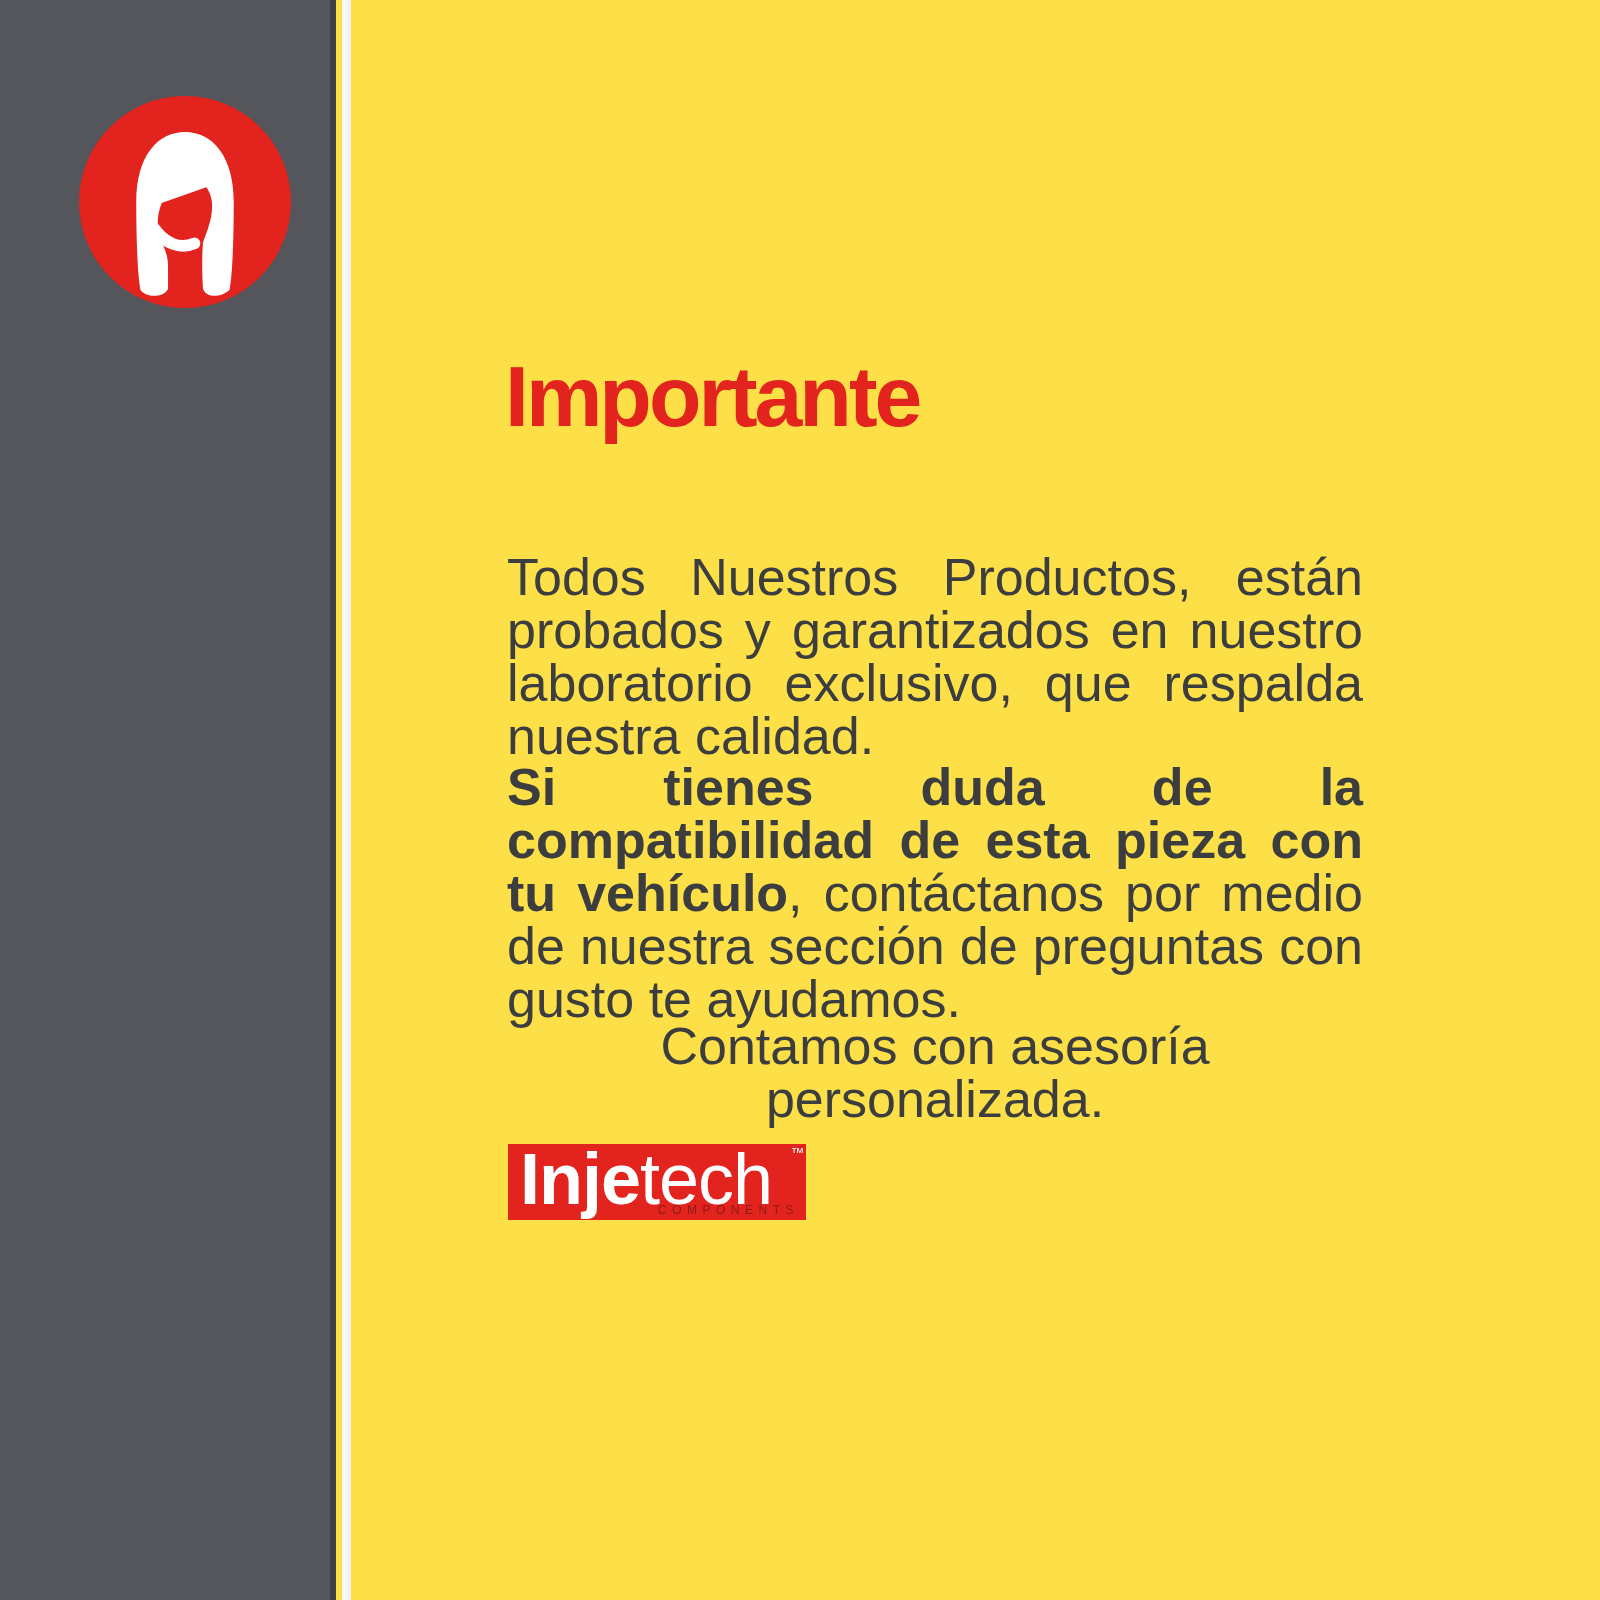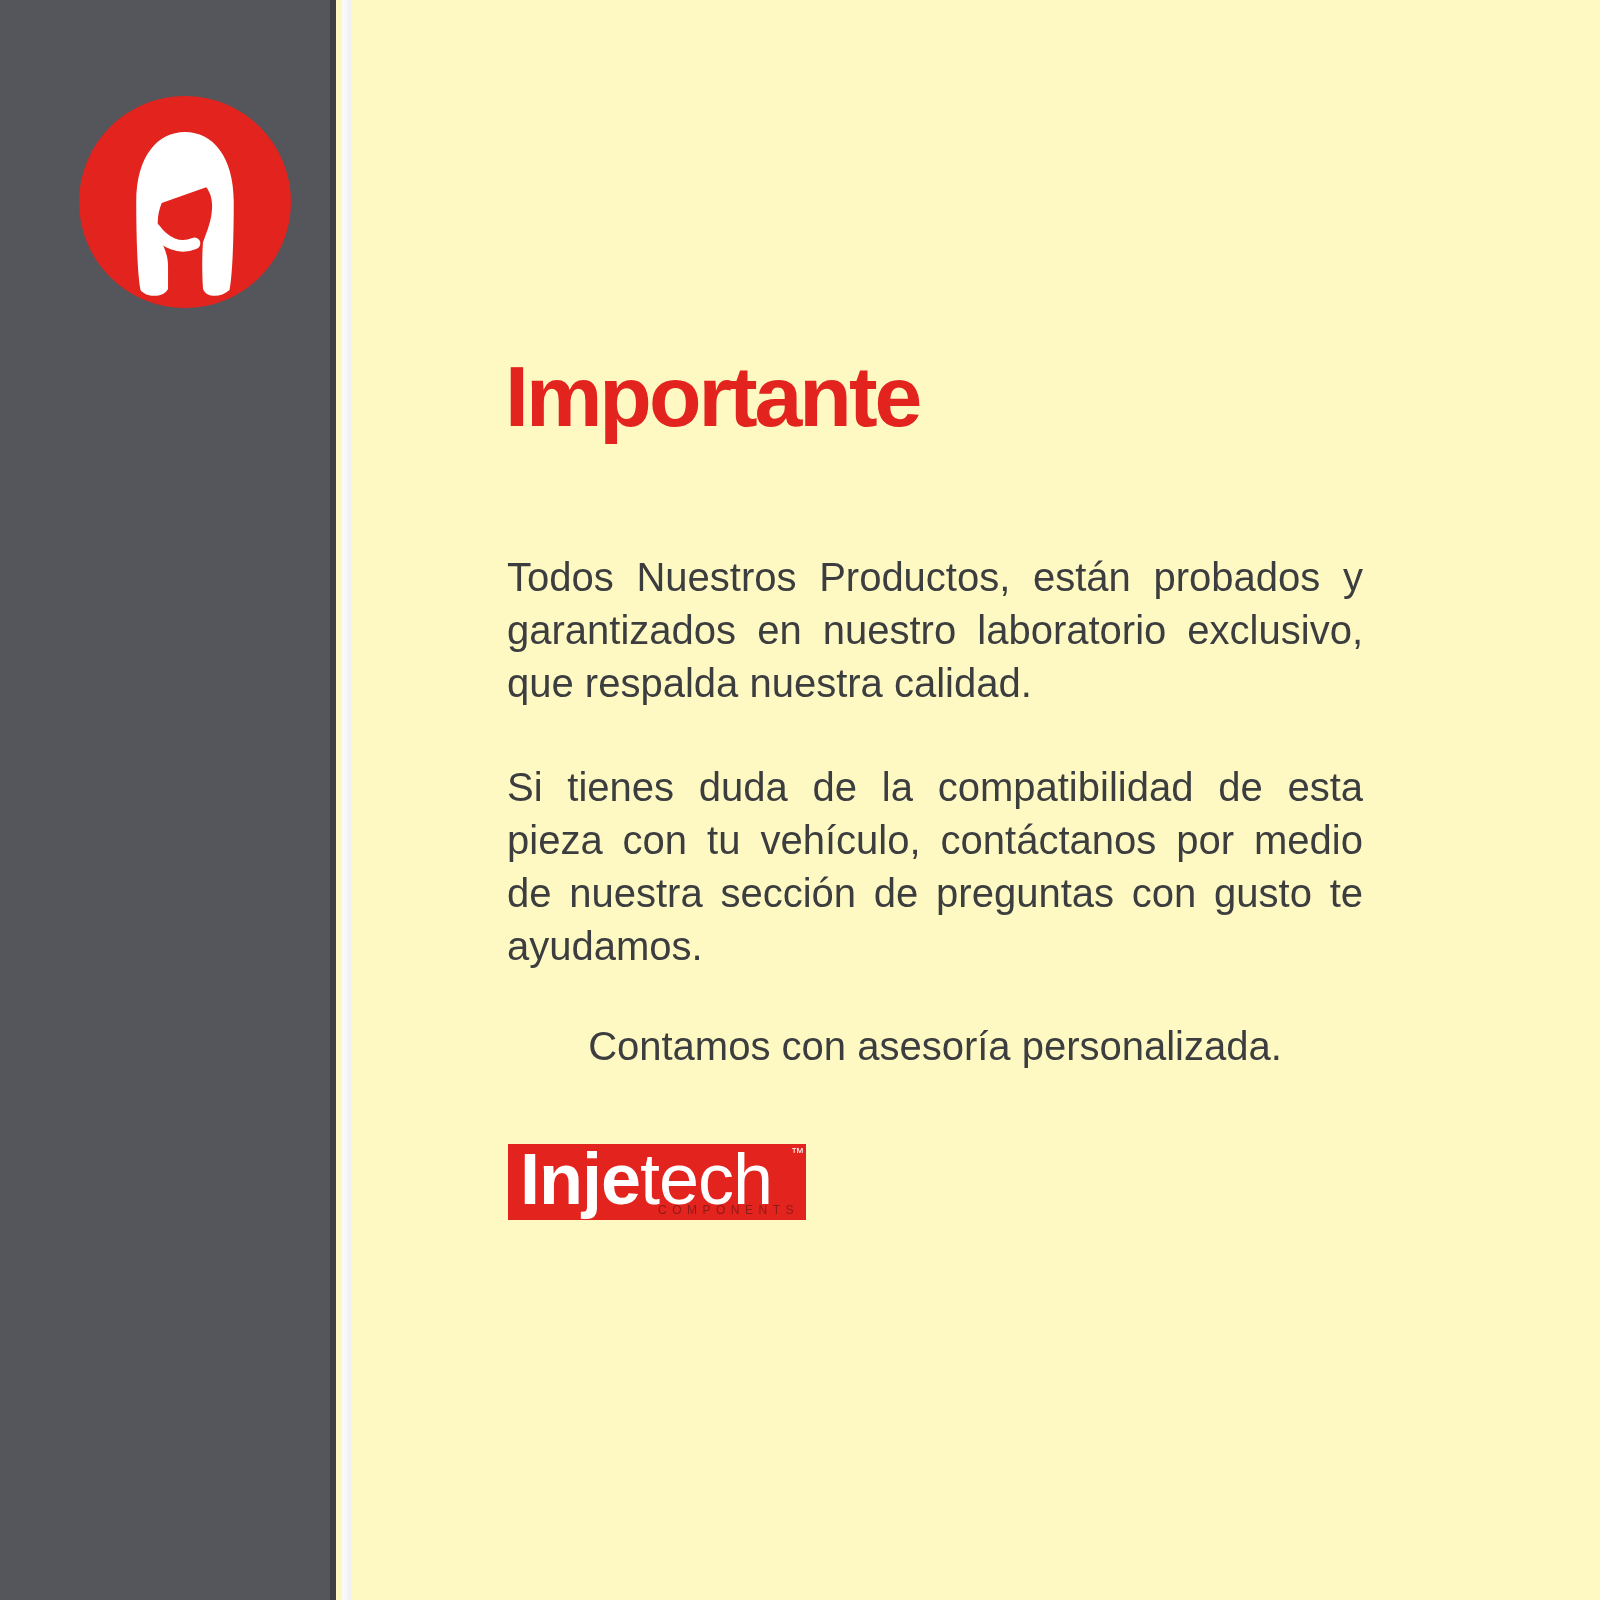--- a/index.html
+++ b/index.html
@@ -2,21 +2,21 @@
 <html><head>
 <meta charset="utf-8">
 <style>
   * { margin:0; padding:0; box-sizing:border-box; }
   html,body { width:1600px; height:1600px; }
   body { font-family:"Liberation Sans", sans-serif; }
 
   .canvas {
     position:relative;
     width:1600px; height:1600px;
-    background:#fef9c3;
+    background:#fde047;
     overflow:hidden;
   }
 
   
   .sidebar {
     position:absolute; left:0; top:0;
     width:336px; height:1600px;
     background:#54565b;
     border-right:6px solid #3f4045;
   }
@@ -36,28 +36,28 @@
   
   .page-title {
     position:absolute; left:505px; top:352px;
     font-size:86px; line-height:88px;
     font-weight:bold; letter-spacing:-3px;
     color:#e2231e;
   }
   .body-par {
     position:absolute; left:507px;
     width:856px;
-    font-size:40px; line-height:53px;
+    font-size:52px; line-height:53px;
     color:#3c3d3f;
     text-align:justify;
   }
   .par-1 { top:551px; }
   .par-2 { top:761px; }
   .par-3 { top:1020px; text-align:center; }
-  .bold-run { font-weight:normal; }
+  .bold-run { font-weight:bold; }
 
   
   .brand-logo {
     position:absolute; left:508px; top:1144px;
     width:298px; height:76px;
     background:#e2231e;
   }
   .brand-text {
     position:absolute; left:12px; top:50%;
     transform:translateY(-54%);

